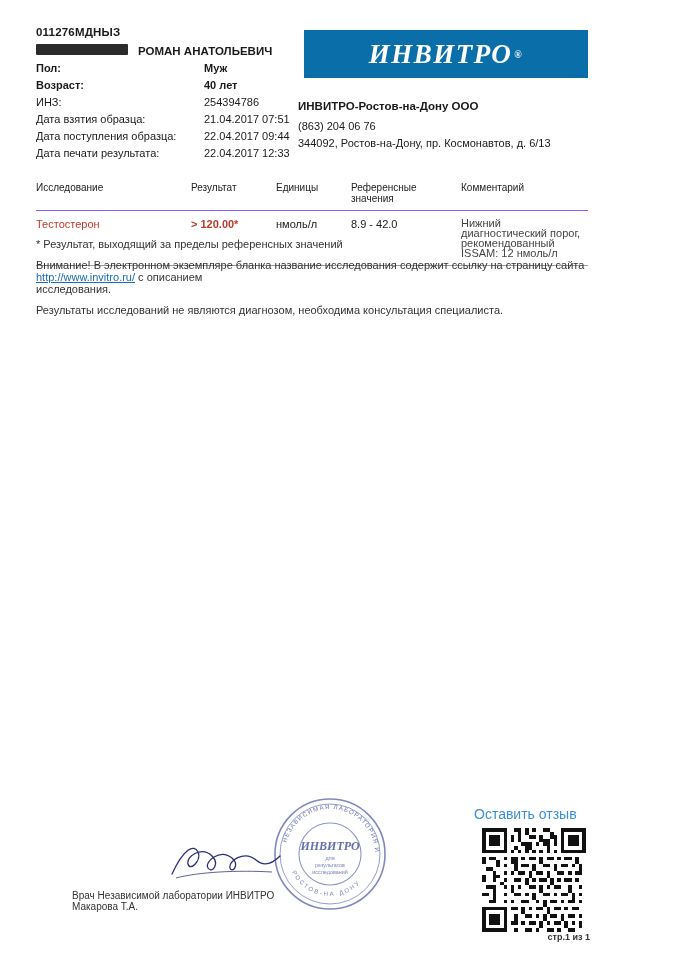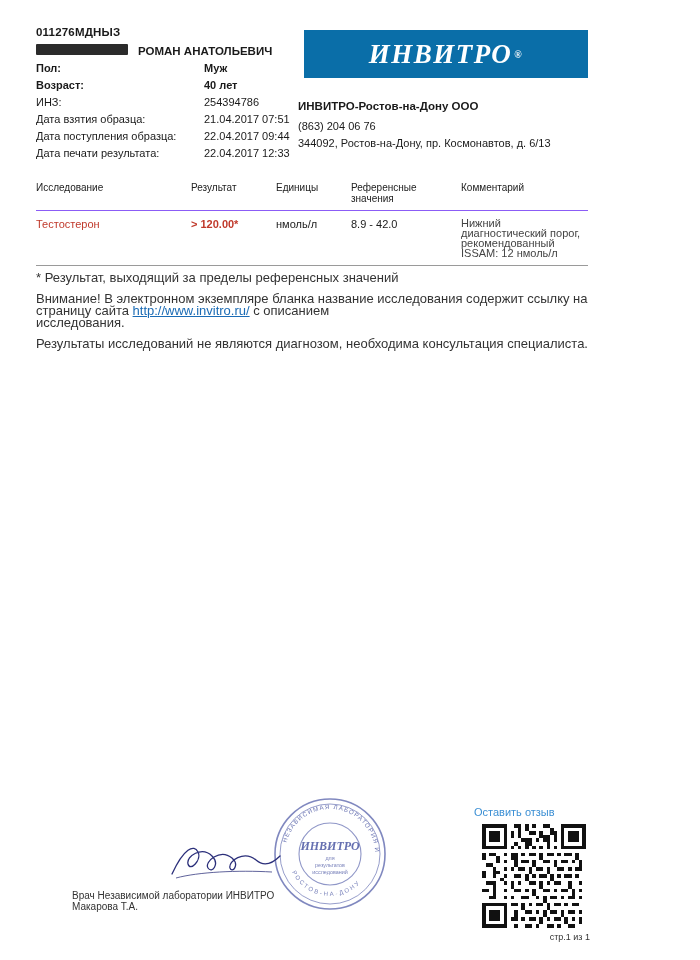--- a/index.html
+++ b/index.html
@@ -169,24 +169,23 @@
     color: #444;
     line-height: 10px;
   }
 
   
   .notes {
     position: absolute;
     left: 36px;
     right: 22px;
     top: 238px;
-    font-size: 13px;
+    font-size: 11px;
     color: #333;
     line-height: 12px;
-    margin-top: 34px;
   }
   .note {
     margin-bottom: 9px;
   }
   .note a, .link {
     color: #1a6bb5;
     text-decoration: underline;
   }
 
   
@@ -219,37 +218,38 @@
 
   .review-block {
     position: absolute;
     right: 32px;
     top: 806px;
     width: 120px;
     text-align: center;
   }
   .review-label {
     color: #3b8fd4;
-    font-size: 11px;
+    font-size: 14px;
     margin-bottom: 6px;
     text-align: left;
     padding-left: 2px;
   }
   .qr {
     width: 104px;
     height: 104px;
     margin-left: 10px;
     display: block;
   }
   .page-num {
     position: absolute;
     right: 34px;
     top: 932px;
     font-size: 9px;
     color: #333;
+    font-weight: bold;
   }
 </style>
 </head>
 <body>
 
 <div class="page">
 
   <div class="header">
 
     <div class="patient-block">

